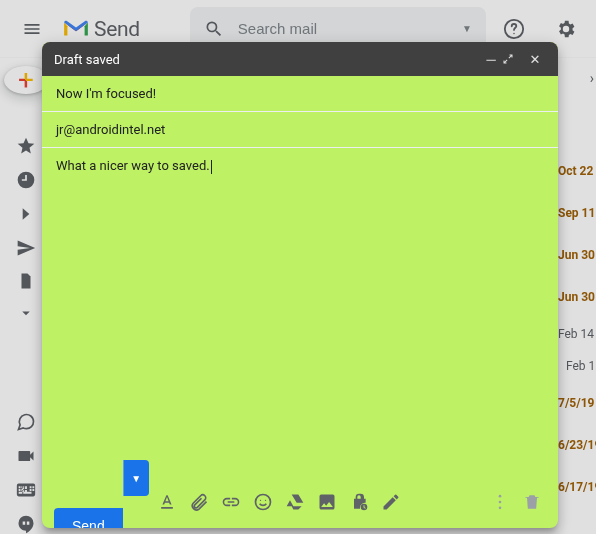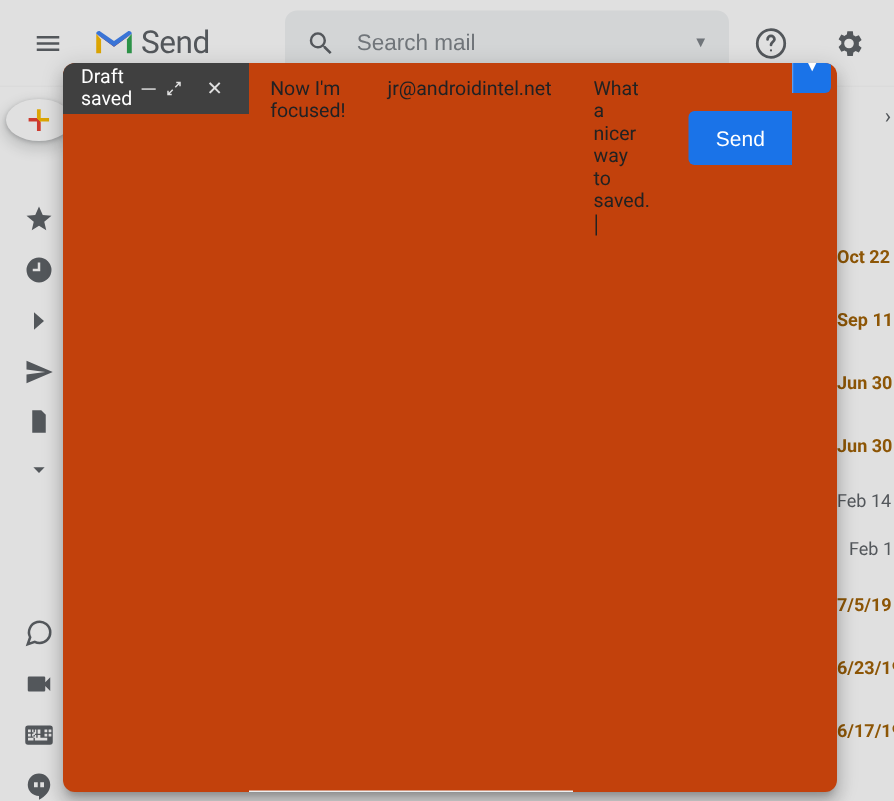--- a/index.html
+++ b/index.html
@@ -74,23 +74,23 @@
     font-size:12px; color:#5f6368; overflow:hidden;
   }
   .dates .d { height:42px; display:flex; align-items:center; justify-content:flex-start; padding-left:2px; white-space:nowrap; border-bottom:1px solid rgba(0,0,0,0); }
   .dates .d.bold { color:#a16207; font-weight:700; }
   .dates .chev { position:absolute; right:2px; top:0; color:#5f6368; font-size:14px;}
 
   
   .compose {
     position:absolute;
     left:42px; right:38px; top:42px; bottom:6px;
-    background:#c2410c; border-radius:8px;
+    background:#bef264; border-radius:8px;
     box-shadow:0 8px 10px 1px rgba(0,0,0,.14),0 3px 14px 2px rgba(0,0,0,.12),0 5px 5px -3px rgba(0,0,0,.2);
-    display:flex; flex-direction:row; overflow:hidden;
+    display:flex; flex-direction:column; overflow:hidden;
   }
   .compose-hdr {
     background:#404040; color:#fff; height:34px;
     display:flex; align-items:center; padding:0 12px;
     font-size:13px;
   }
   .compose-hdr .title { flex:1; }
   .compose-hdr .ctrl { width:22px; text-align:center; color:#e0e0e0; font-size:13px; cursor:pointer; }
   .field {
     padding:10px 14px; font-size:13px; color:#202124;

